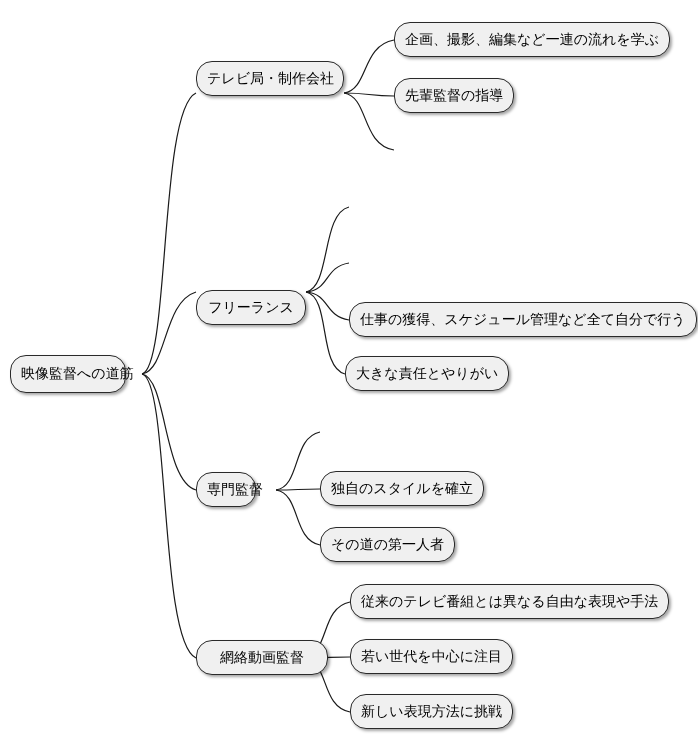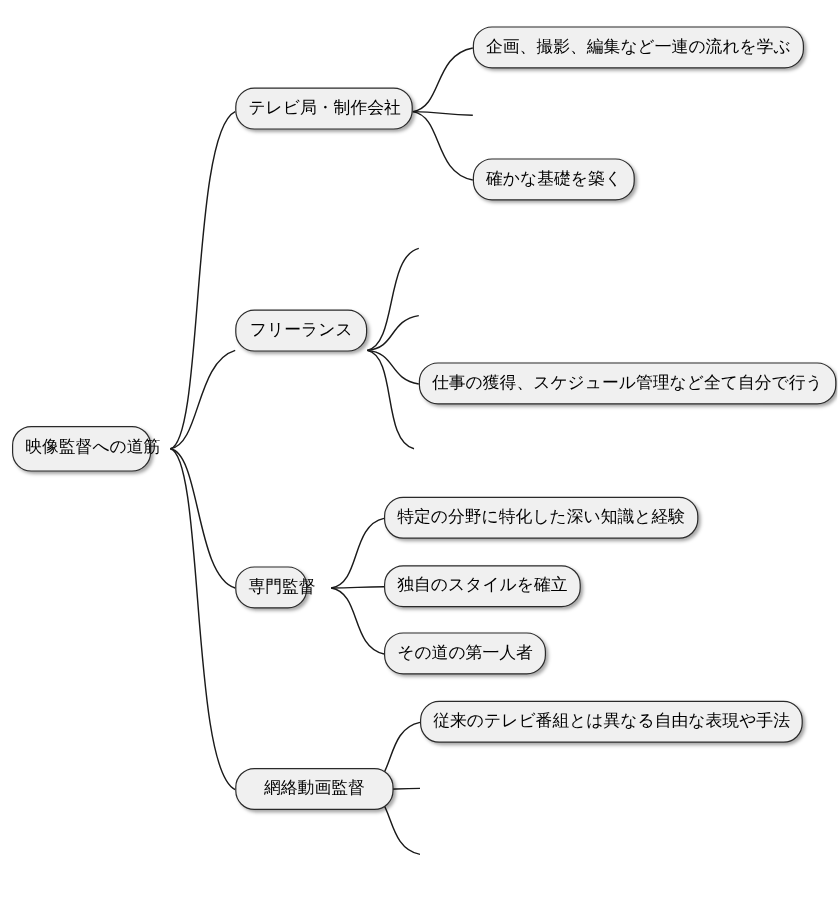--- a/index.html
+++ b/index.html
@@ -55,29 +55,31 @@
     <path class="edge" d="M 276 490 C 296 490 300 489 320 489"></path>
     <path class="edge" d="M 276 490 C 301 494 292 539 320 545"></path>
 
     <path class="edge" d="M 304 658 C 330 653 320 608 350 602"></path>
     <path class="edge" d="M 304 658 C 329 658 330 657 350 657"></path>
     <path class="edge" d="M 304 658 C 330 662 320 706 350 712"></path>
   </svg>
 
   <div class="node root" style="left:10px; top:355px; width:116px">映像監督への道筋</div>
 
-  <div class="node" style="left:196px; top:73px; width:148px">テレビ局・制作会社</div>
-  <div class="node" style="left:196px; top:258px; width:110px">フリーランス</div>
+  <div class="node" style="left:196px; top:61px; width:148px">テレビ局・制作会社</div>
+  <div class="node" style="left:196px; top:290px; width:110px">フリーランス</div>
   <div class="node" style="left:196px; top:472px; width:60px">専門監督</div>
   <div class="node" style="left:196px; top:640px; width:132px">網絡動画監督</div>
 
   <div class="node" style="left:394px; top:22px">企画、撮影、編集など一連の流れを学ぶ</div>
-  <div class="node" style="left:394px; top:132px">確かな基礎を築く</div>
+  <div class="node" style="left:394px; top:78px">先輩監督の指導</div>
 
   <div class="node" style="left:349px; top:302px">仕事の獲得、スケジュール管理など全て自分で行う</div>
+  <div class="node" style="left:345px; top:356px">大きな責任とやりがい</div>
 
-  <div class="node" style="left:320px; top:414px">特定の分野に特化した深い知識と経験</div>
   <div class="node" style="left:320px; top:471px">独自のスタイルを確立</div>
   <div class="node" style="left:320px; top:527px">その道の第一人者</div>
 
   <div class="node" style="left:350px; top:584px">従来のテレビ番組とは異なる自由な表現や手法</div>
+  <div class="node" style="left:350px; top:639px">若い世代を中心に注目</div>
+  <div class="node" style="left:350px; top:694px">新しい表現方法に挑戦</div>
 
 </div>
 
 </body></html>

